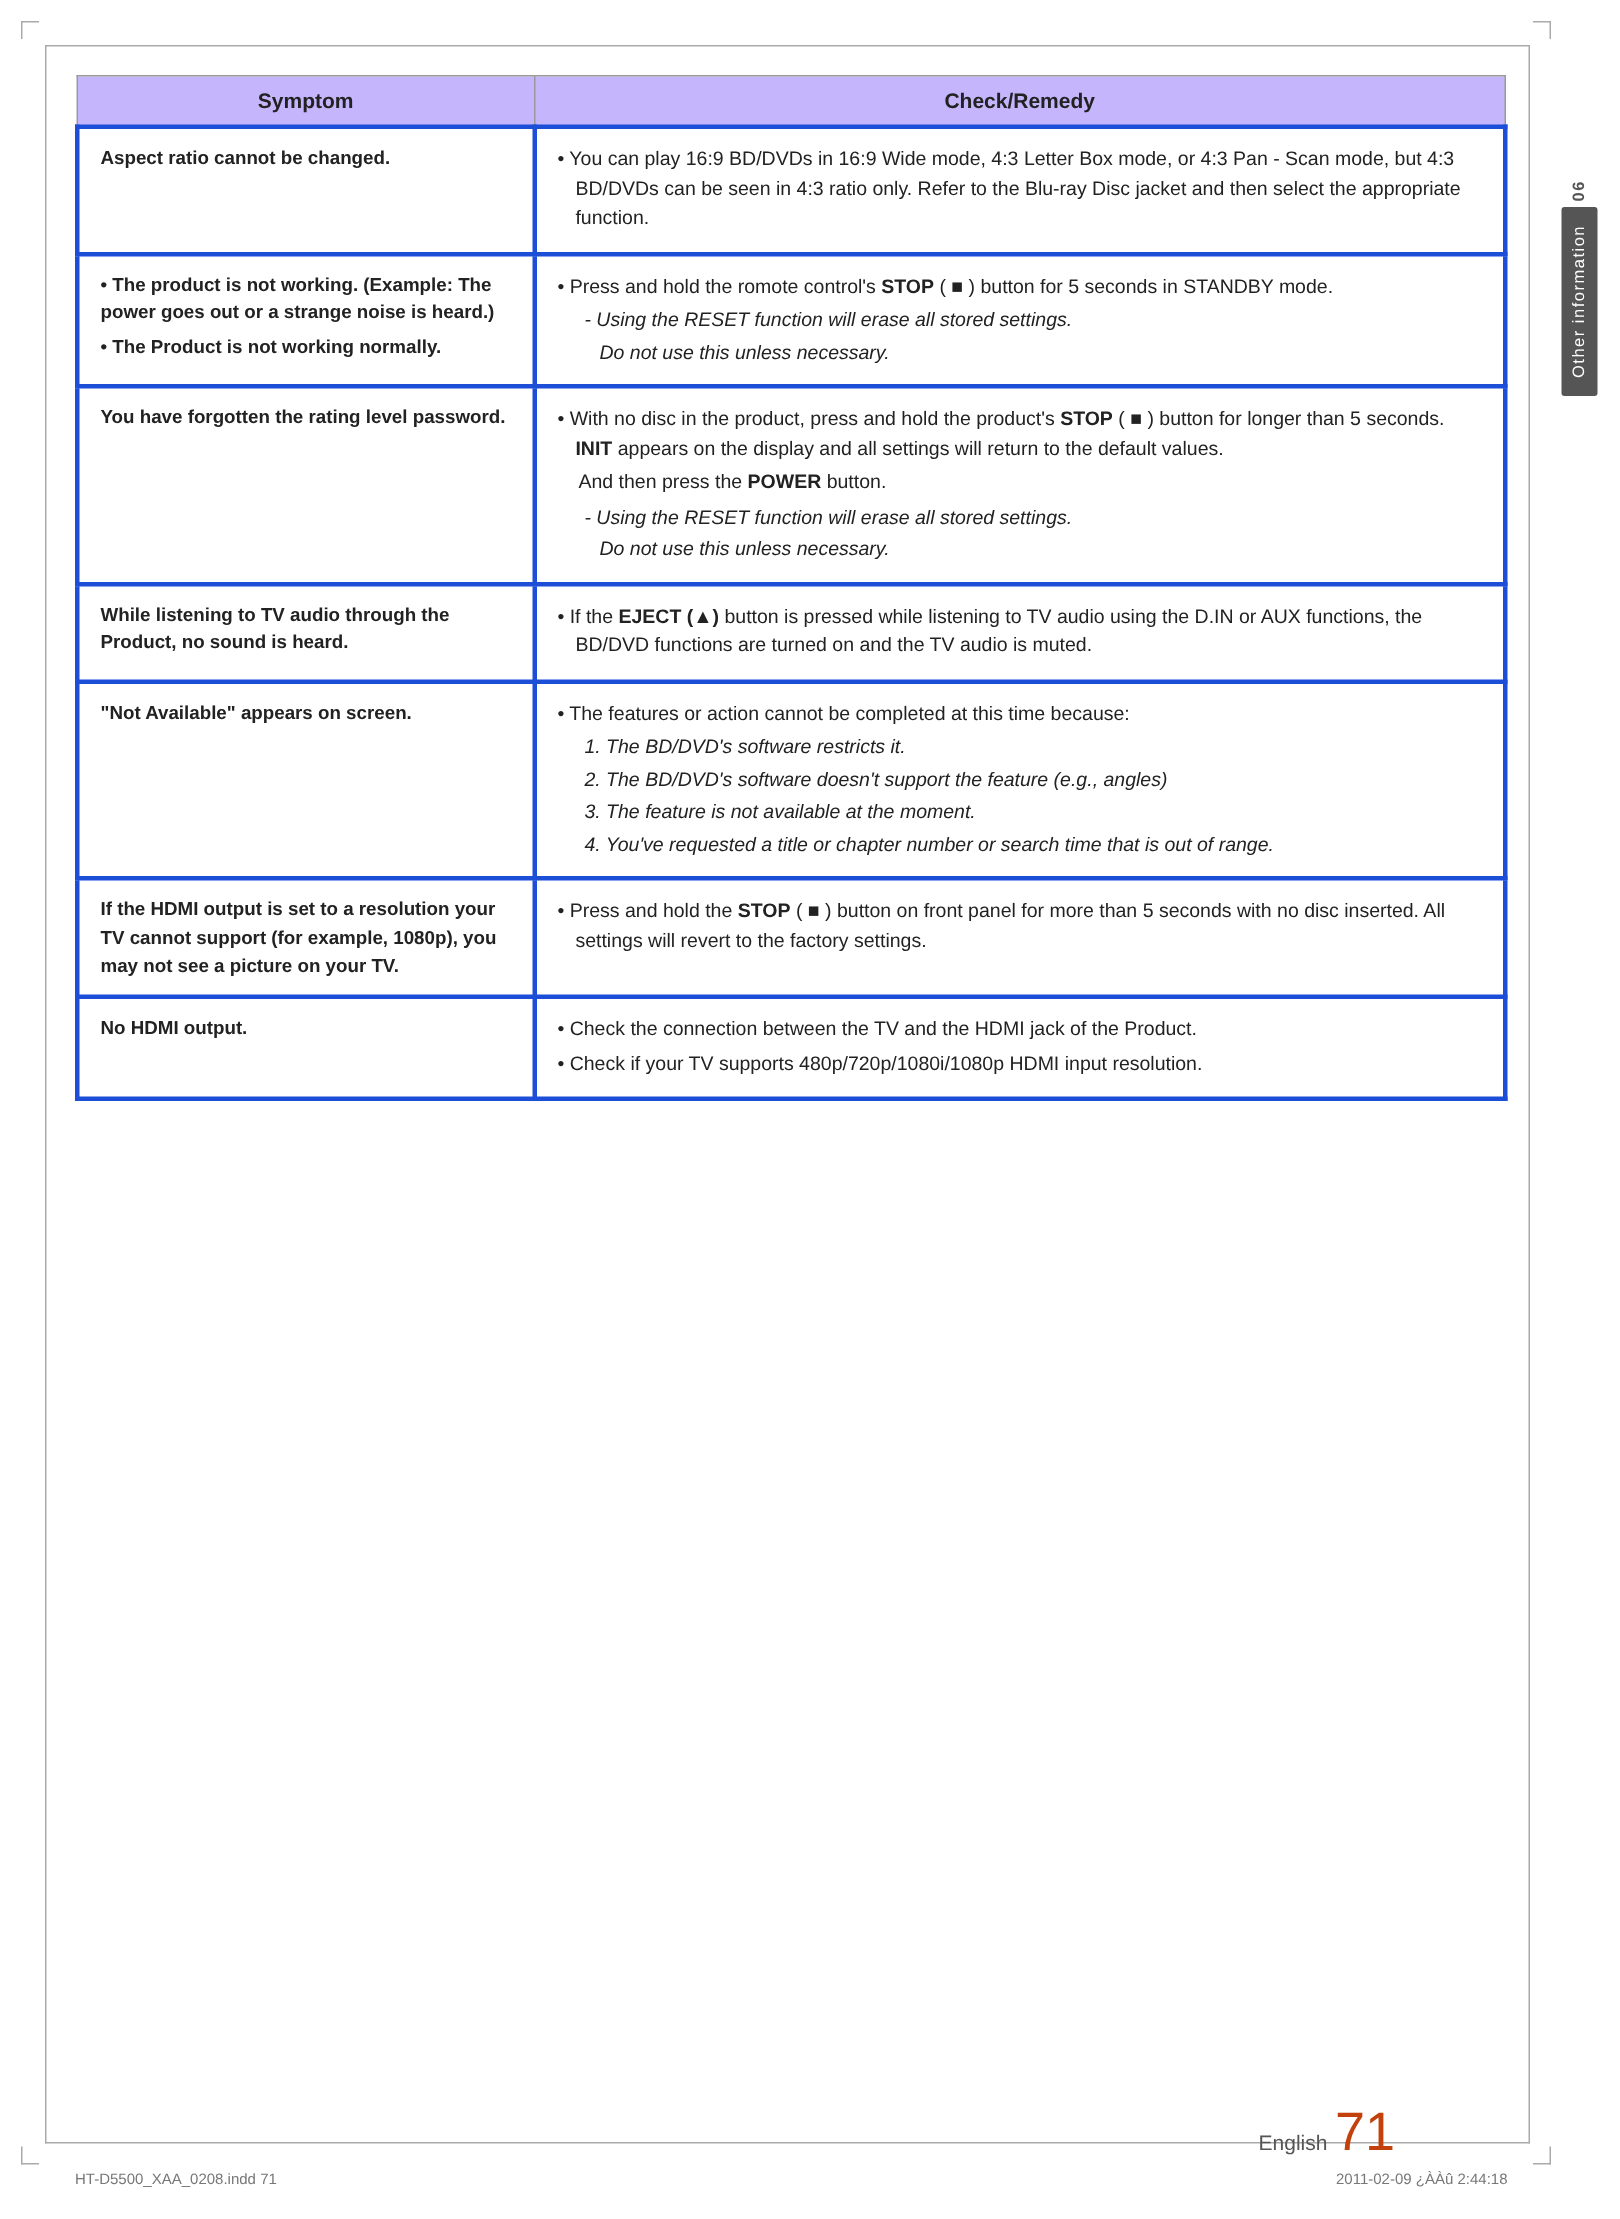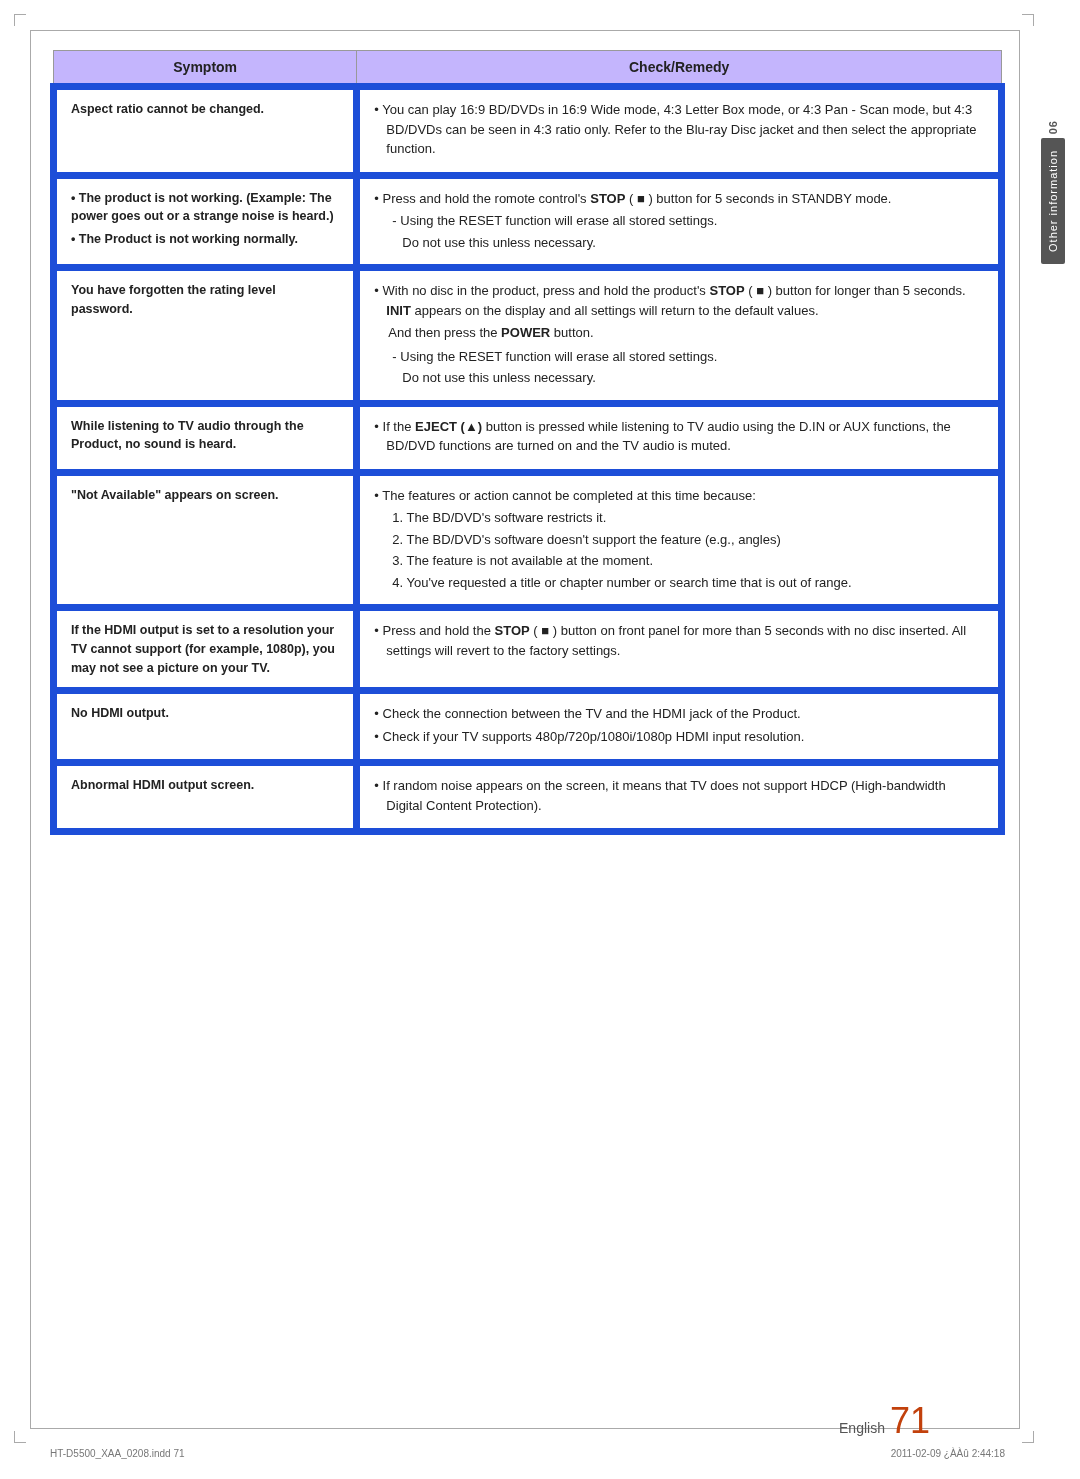--- a/index.html
+++ b/index.html
@@ -71,21 +71,21 @@
     .troubleshoot-table th {
       background: #c4b5fd;
       text-align: center;
       padding: 8px 12px;
       font-size: 14px;
       font-weight: bold;
       border: 1px solid #999;
     }
 
     .troubleshoot-table td {
-      border: 7px solid #1d4ed8;
+      border: 3px solid #1d4ed8;
       padding: 10px 14px;
       vertical-align: top;
       line-height: 1.5;
     }
 
     .troubleshoot-table td.symptom-col {
       width: 32%;
       font-weight: bold;
       font-size: 12.5px;
     }
@@ -105,20 +105,21 @@
       text-indent: -12px;
       margin-bottom: 3px;
     }
     .bullet-item::before {
       content: "• ";
     }
 
     .indent-item {
       padding-left: 18px;
       margin-bottom: 2px;
+      font-style: italic;
     }
 
     b { font-weight: bold; }
 
     
     .footer {
       position: absolute;
       bottom: 20px;
       left: 50px;
       right: 75px;
@@ -245,26 +246,20 @@
       </tr>
 
       <tr>
         <td class="symptom-col">No HDMI output.</td>
         <td class="remedy-col">
           <div class="bullet-item">Check the connection between the TV and the HDMI jack of the Product.</div>
           <div class="bullet-item">Check if your TV supports 480p/720p/1080i/1080p HDMI input resolution.</div>
         </td>
       </tr>
 
-      <tr>
-        <td class="symptom-col">Abnormal HDMI output screen.</td>
-        <td class="remedy-col">
-          <div class="bullet-item">If random noise appears on the screen, it means that TV does not support HDCP (High-bandwidth Digital Content Protection).</div>
-        </td>
-      </tr>
     </tbody>
   </table>
 </div>
 
 <div class="footer" style="display: flex; justify-content: space-between; align-items: baseline;">
   <div class="footer-left">HT-D5500_XAA_0208.indd   71</div>
   <div class="page-number" style="position: absolute; right: 75px; bottom: 20px;">
     <span class="page-number-lang">English</span>
     <span class="page-number-num">71</span>
   </div>

